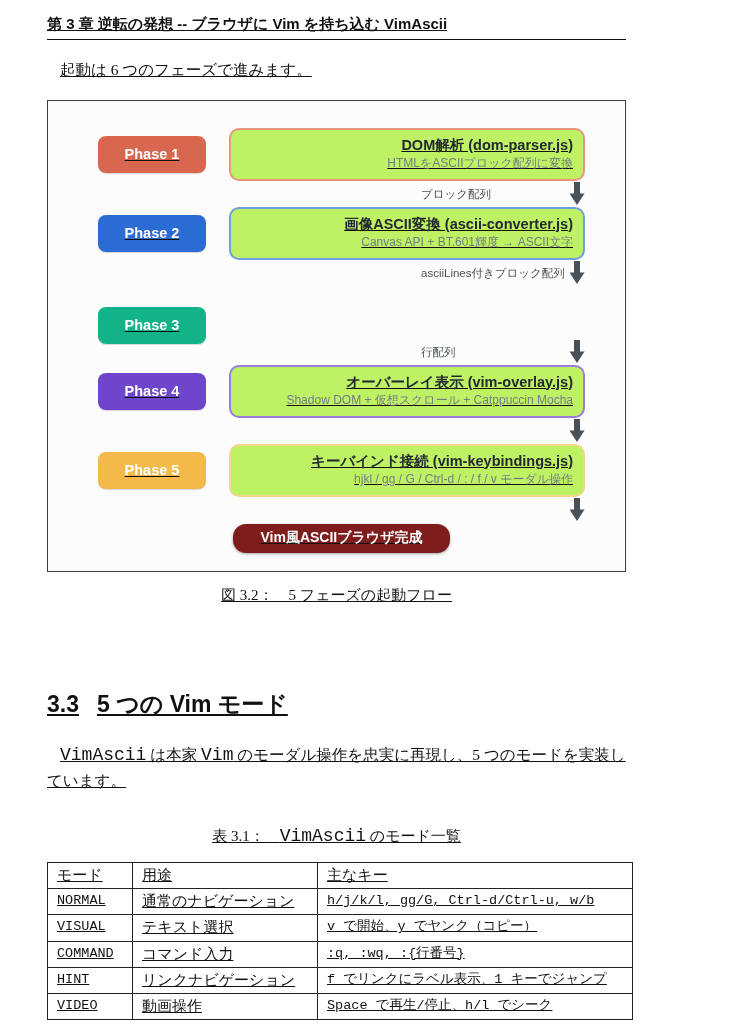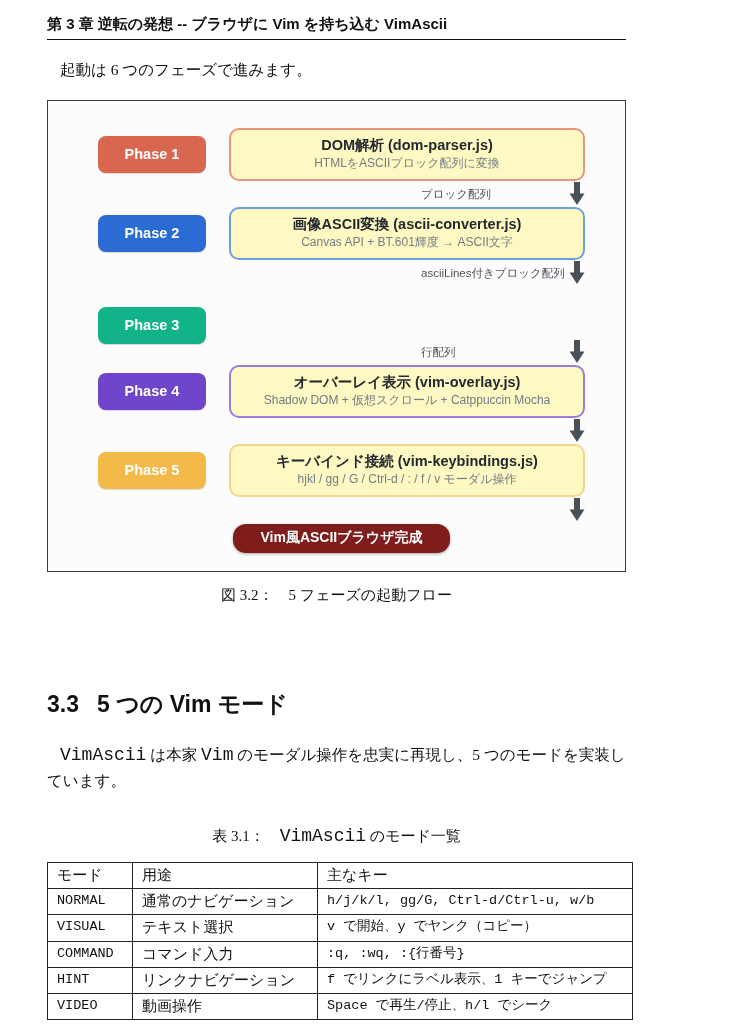--- a/index.html
+++ b/index.html
@@ -2,21 +2,21 @@
 <html><head>
 <meta charset="utf-8">
 <style>
   * { margin: 0; padding: 0; box-sizing: border-box; }
   html, body { width: 753px; height: 1024px; overflow: hidden; }
   body {
     background: #ffffff;
     color: #111111;
     font-family: "Liberation Serif", "DejaVu Serif", serif;
   }
-  .page { width: 655px; height: 1024px; padding: 14px 29px 4px 47px; }
+  .page { width: 655px; height: 1024px; padding: 14px 29px 4px 47px; text-decoration: underline; }
 
   
   .chapter-header {
     font-family: "Liberation Sans", "DejaVu Sans", sans-serif;
     font-weight: bold;
     font-size: 15px;
     line-height: 1.35;
     padding-bottom: 5px;
     border-bottom: 1.6px solid #111;
   }
@@ -43,24 +43,24 @@
     color: #ffffff;
     font-family: "Liberation Sans", "DejaVu Sans", sans-serif;
     font-weight: bold;
     font-size: 14.5px;
     display: flex; align-items: center; justify-content: center;
     box-shadow: 0 1px 1px rgba(0,0,0,.15);
   }
   .phase-box {
     flex: 1;
     margin-left: 23px;
-    background: #fef9c3;
+    background: #bef264;
     border: 2px solid #999;
     border-radius: 10px;
-    text-align: center;
+    text-align: right;
     padding: 6px 10px 7px;
   }
   .phase-title {
     font-family: "Liberation Sans", "DejaVu Sans", sans-serif;
     font-weight: bold;
     font-size: 14.5px;
     line-height: 1.3;
     color: #24292f;
   }
   .phase-subtitle {

